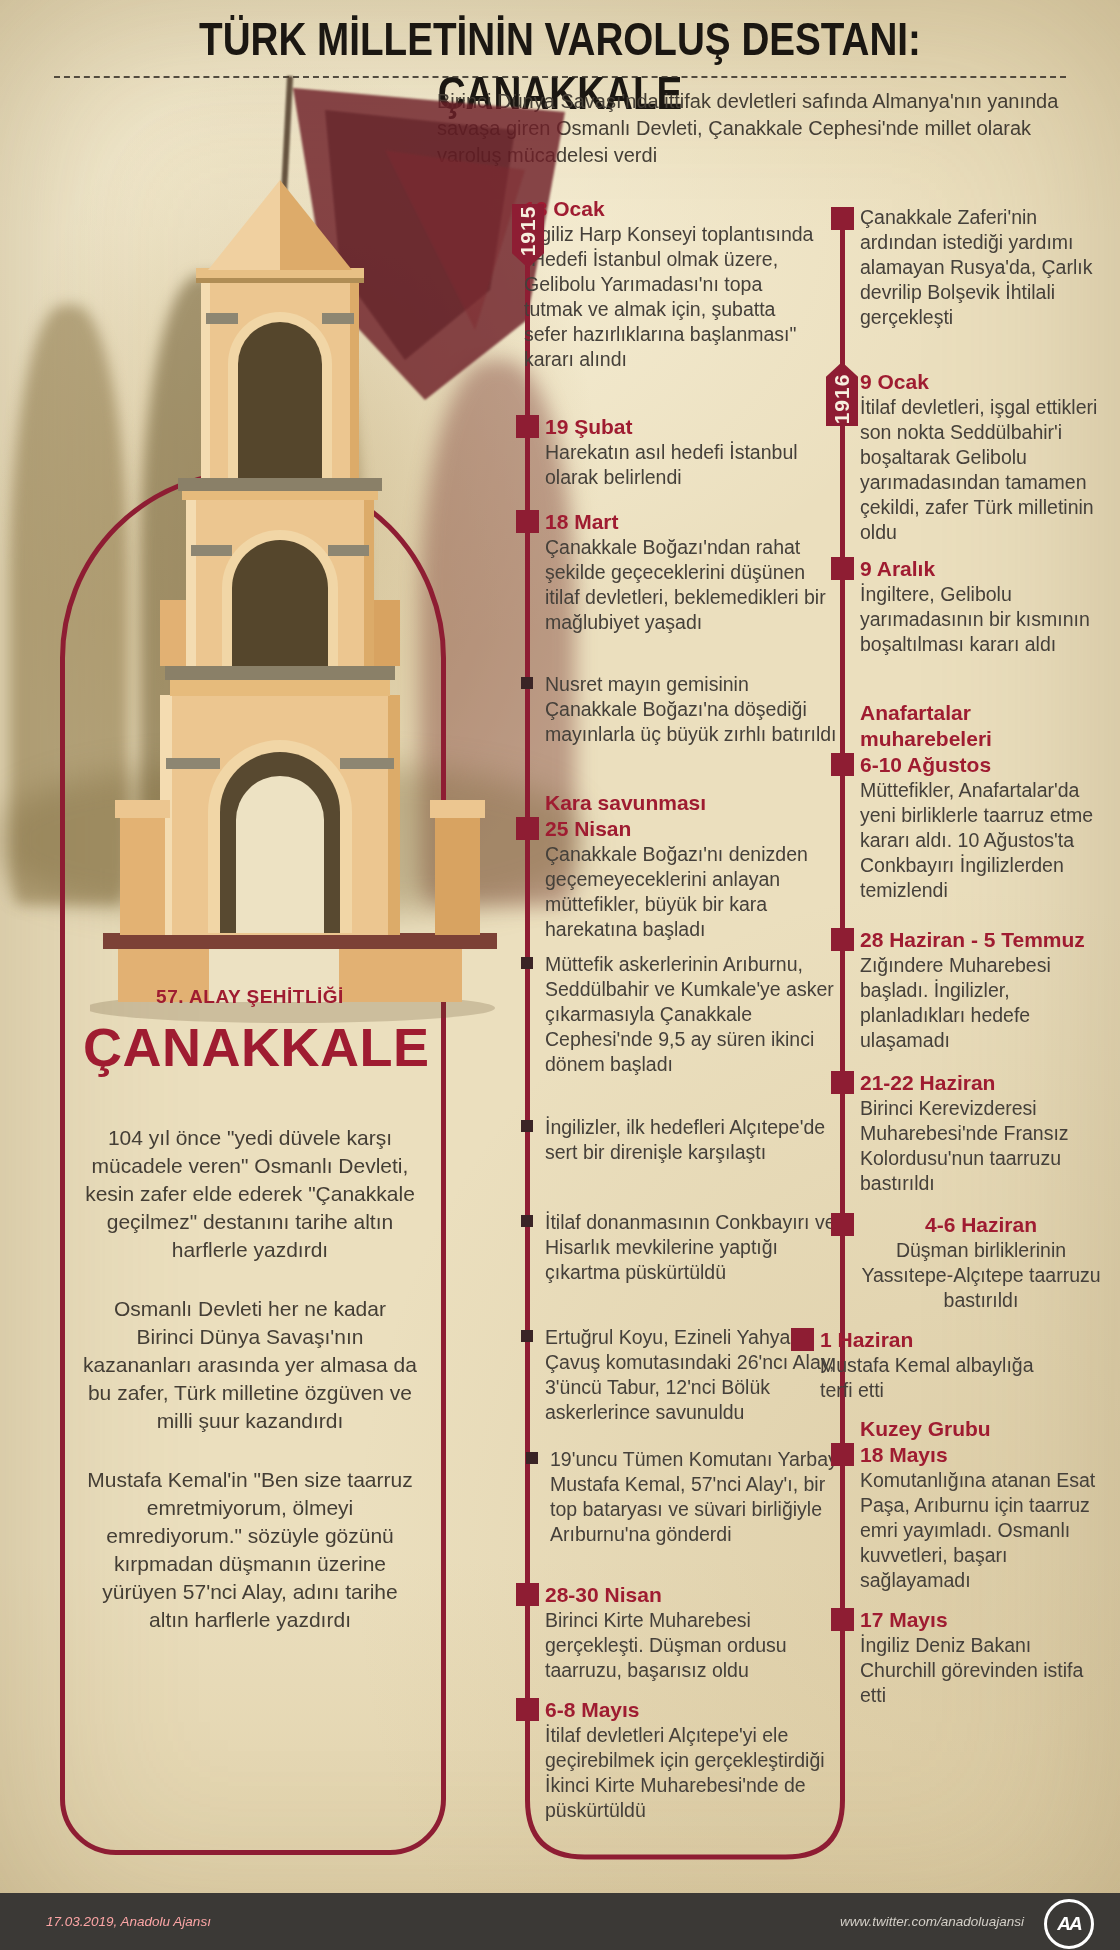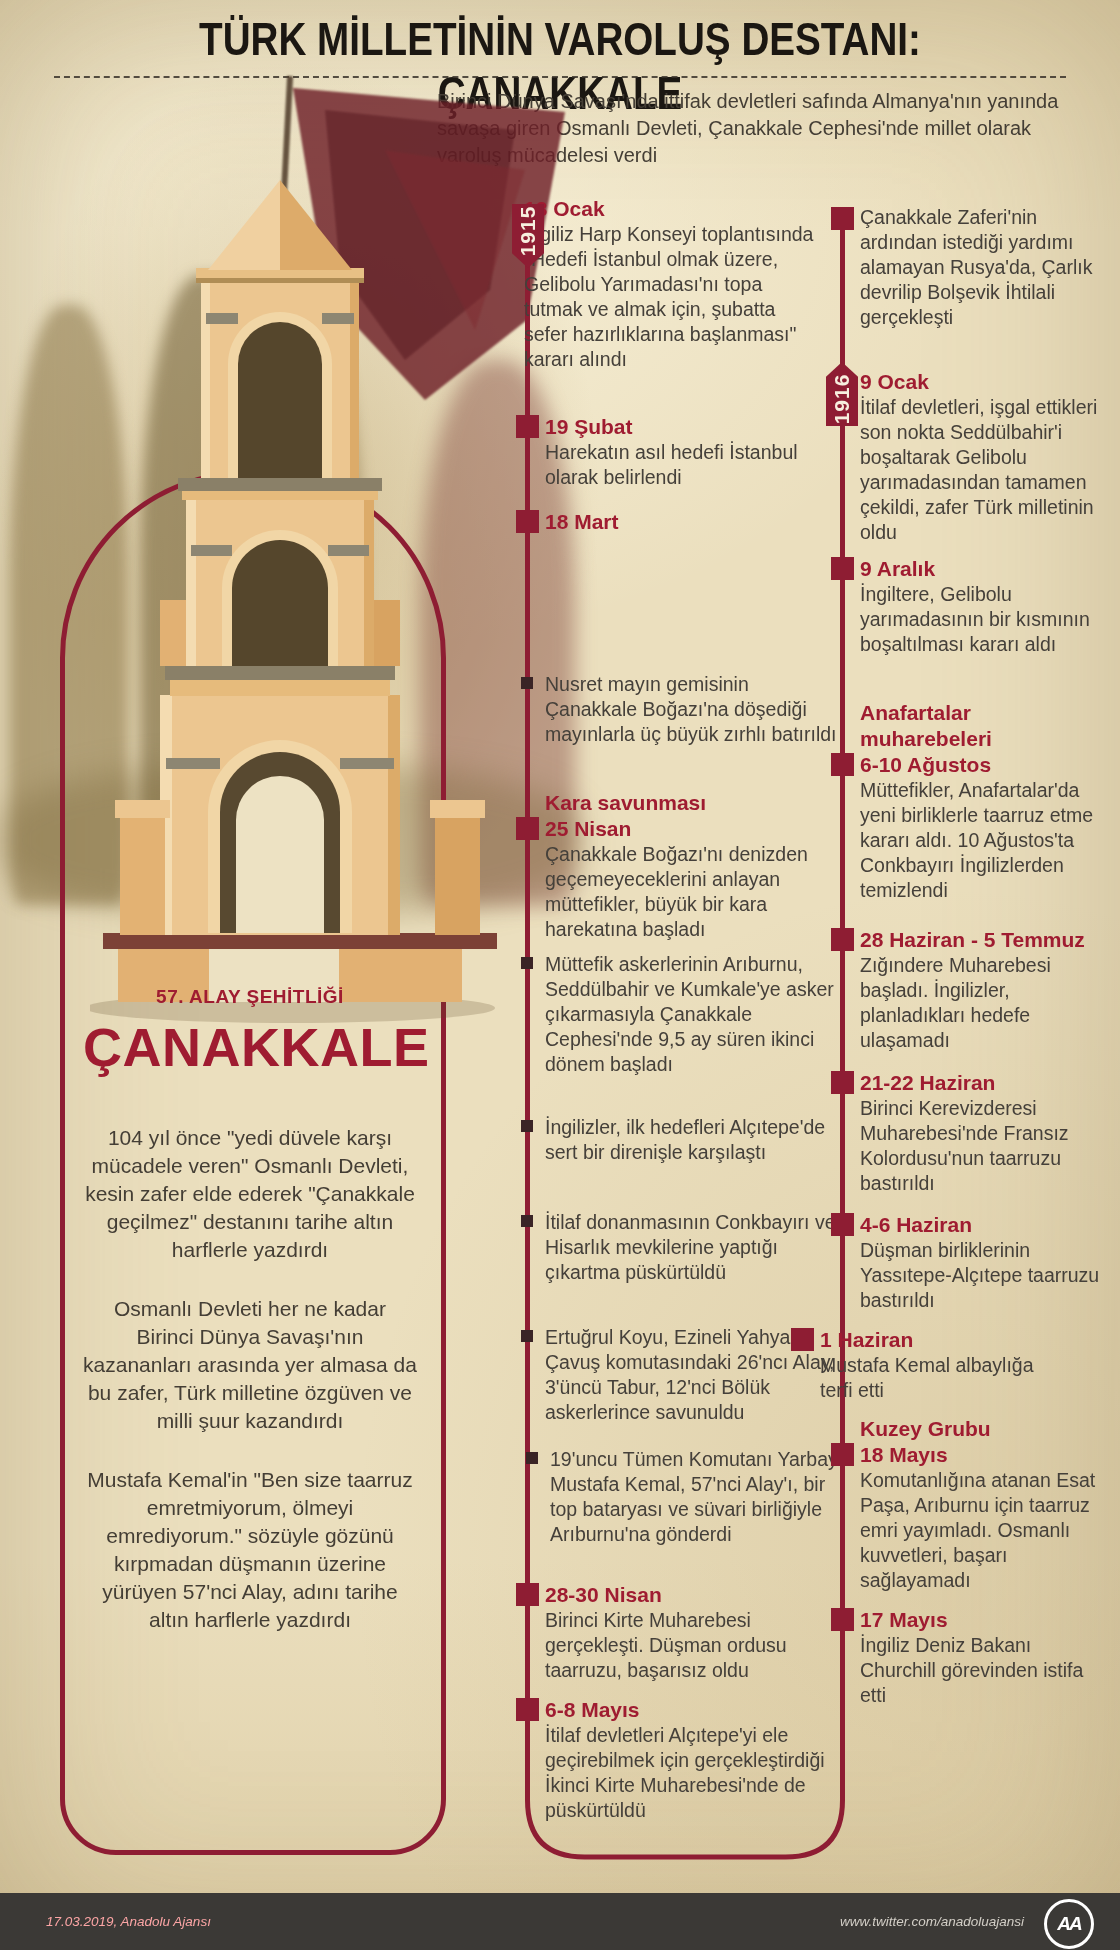--- a/index.html
+++ b/index.html
@@ -152,20 +152,21 @@
         <div class="tl-body">İngiliz Harp Konseyi toplantısında "Hedefi İstanbul olmak üzere, Gelibolu Yarımadası'nı topa tutmak ve almak için, şubatta sefer hazırlıklarına başlanması" kararı alındı</div>
       </div>
       <div class="tl-entry" style="left: 545px; top: 414px; width: 292px;">
         <span class="tl-marker lg" style="top: 1px;"></span>
         <div class="tl-date">19 Şubat</div>
         <div class="tl-body">Harekatın asıl hedefi İstanbul olarak belirlendi</div>
       </div>
       <div class="tl-entry" style="left: 545px; top: 509px; width: 292px;">
         <span class="tl-marker lg" style="top: 1px;"></span>
         <div class="tl-date">18 Mart</div>
+        <div class="tl-body">Çanakkale Boğazı'ndan rahat şekilde geçeceklerini düşünen itilaf devletleri, beklemedikleri bir mağlubiyet yaşadı</div>
       </div>
       <div class="tl-entry" style="left: 545px; top: 672px; width: 292px;">
         <span class="tl-marker sm" style="top: 5px;"></span>
         <div class="tl-body">Nusret mayın gemisinin Çanakkale Boğazı'na döşediği mayınlarla üç büyük zırhlı batırıldı</div>
       </div>
       <div class="tl-entry" style="left: 545px; top: 790px; width: 292px;">
         <span class="tl-marker lg" style="top: 27px;"></span>
         <div class="tl-kicker">Kara savunması</div>
         <div class="tl-date">25 Nisan</div>
         <div class="tl-body">Çanakkale Boğazı'nı denizden geçemeyeceklerini anlayan müttefikler, büyük bir kara harekatına başladı</div>
@@ -224,21 +225,21 @@
       <div class="tl-entry" style="left: 860px; top: 927px; width: 242px;">
         <span class="tl-marker lg" style="top: 1px;"></span>
         <div class="tl-date">28 Haziran - 5 Temmuz</div>
         <div class="tl-body">Zığındere Muharebesi başladı. İngilizler, planladıkları hedefe ulaşamadı</div>
       </div>
       <div class="tl-entry" style="left: 860px; top: 1070px; width: 242px;">
         <span class="tl-marker lg" style="top: 1px;"></span>
         <div class="tl-date">21-22 Haziran</div>
         <div class="tl-body">Birinci Kerevizderesi Muharebesi'nde Fransız Kolordusu'nun taarruzu bastırıldı</div>
       </div>
-      <div class="tl-entry" style="left: 860px; top: 1212px; width: 242px;">
+      <div class="tl-entry" style="left: 860px; top: 1212px; width: 242px; text-align: center;">
         <span class="tl-marker lg" style="top: 1px;"></span>
         <div class="tl-date">4-6 Haziran</div>
         <div class="tl-body">Düşman birliklerinin Yassıtepe-Alçıtepe taarruzu bastırıldı</div>
       </div>
       <div class="tl-entry" style="left: 820px; top: 1327px; width: 242px;">
         <span class="tl-marker lg" style="top: 1px;"></span>
         <div class="tl-date">1 Haziran</div>
         <div class="tl-body">Mustafa Kemal albaylığa terfi etti</div>
       </div>
       <div class="tl-entry" style="left: 860px; top: 1416px; width: 242px;">

